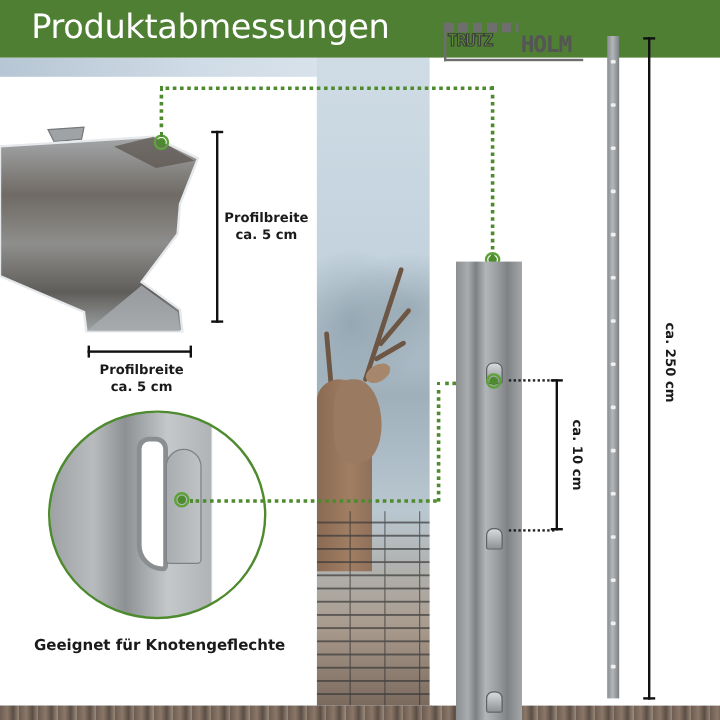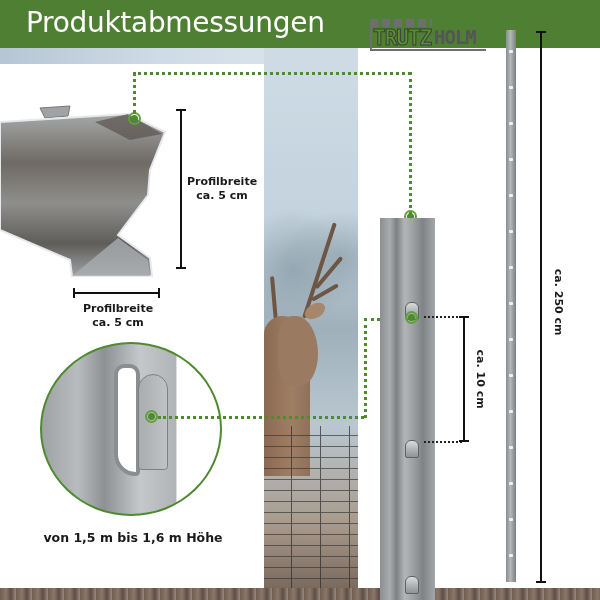--- a/index.html
+++ b/index.html
@@ -79,21 +79,21 @@
     }
     .logo-battlement {
       position: absolute; left: 0; top: 0; width: 62px; height: 8px;
       background: repeating-linear-gradient(90deg, #6e6e6e 0, #6e6e6e 8px, transparent 8px, transparent 12px);
     }
     .logo-frame {
       position: absolute; left: 0; top: 6px; width: 116px; height: 26px;
       border: 2px solid #6e6e6e; border-top: none; border-right: none;
     }
     .logo-trutz {
-      position: absolute; left: 3px; top: 7px; font-size: 21px; font-weight: bold;
+      position: absolute; left: 3px; top: 7px; font-size: 14px; font-weight: bold;
       color: #5a8f35; letter-spacing: -1px; font-family: "DejaVu Sans Mono", monospace;
       -webkit-text-stroke: 1px #3d3d3d;
     }
     .logo-holm {
       position: absolute; left: 64px; top: 7px; font-size: 19px; font-weight: bold;
       color: #555555; letter-spacing: -1px; font-family: "DejaVu Sans Mono", monospace;
     }
 
     
     .vbar { position: absolute; width: 2px; background: #111; }
@@ -231,21 +231,21 @@
 <div class="zoom-circle">
   <div class="zoom-slot"></div>
   <div class="zoom-tab"></div>
 </div>
 <div class="marker" style="left:145px; top:410px;"></div>
 <div class="dot-h" style="left:158px; top:416px; width:206px;"></div>
 <div class="dot-v" style="left:364px; top:318px; height:100px;"></div>
 <div class="dot-h" style="left:364px; top:318px; width:46px;"></div>
 
 <div class="label label-md" style="left:20px; top:530px; width:226px;">
-  <div>von 1,5 m bis 1,6 m Höhe</div>
+  <div>Geeignet für Knotengeflechte</div>
 </div>
 
 <div class="post-mid">
   <div class="post-slot" style="top:84px;"></div>
   <div class="post-slot" style="top:222px;"></div>
   <div class="post-slot" style="top:358px;"></div>
 </div>
 <div class="marker" style="left:405px; top:311px;"></div>
 
 <div class="dot-h black" style="left:424px; top:316px; width:38px;"></div>

